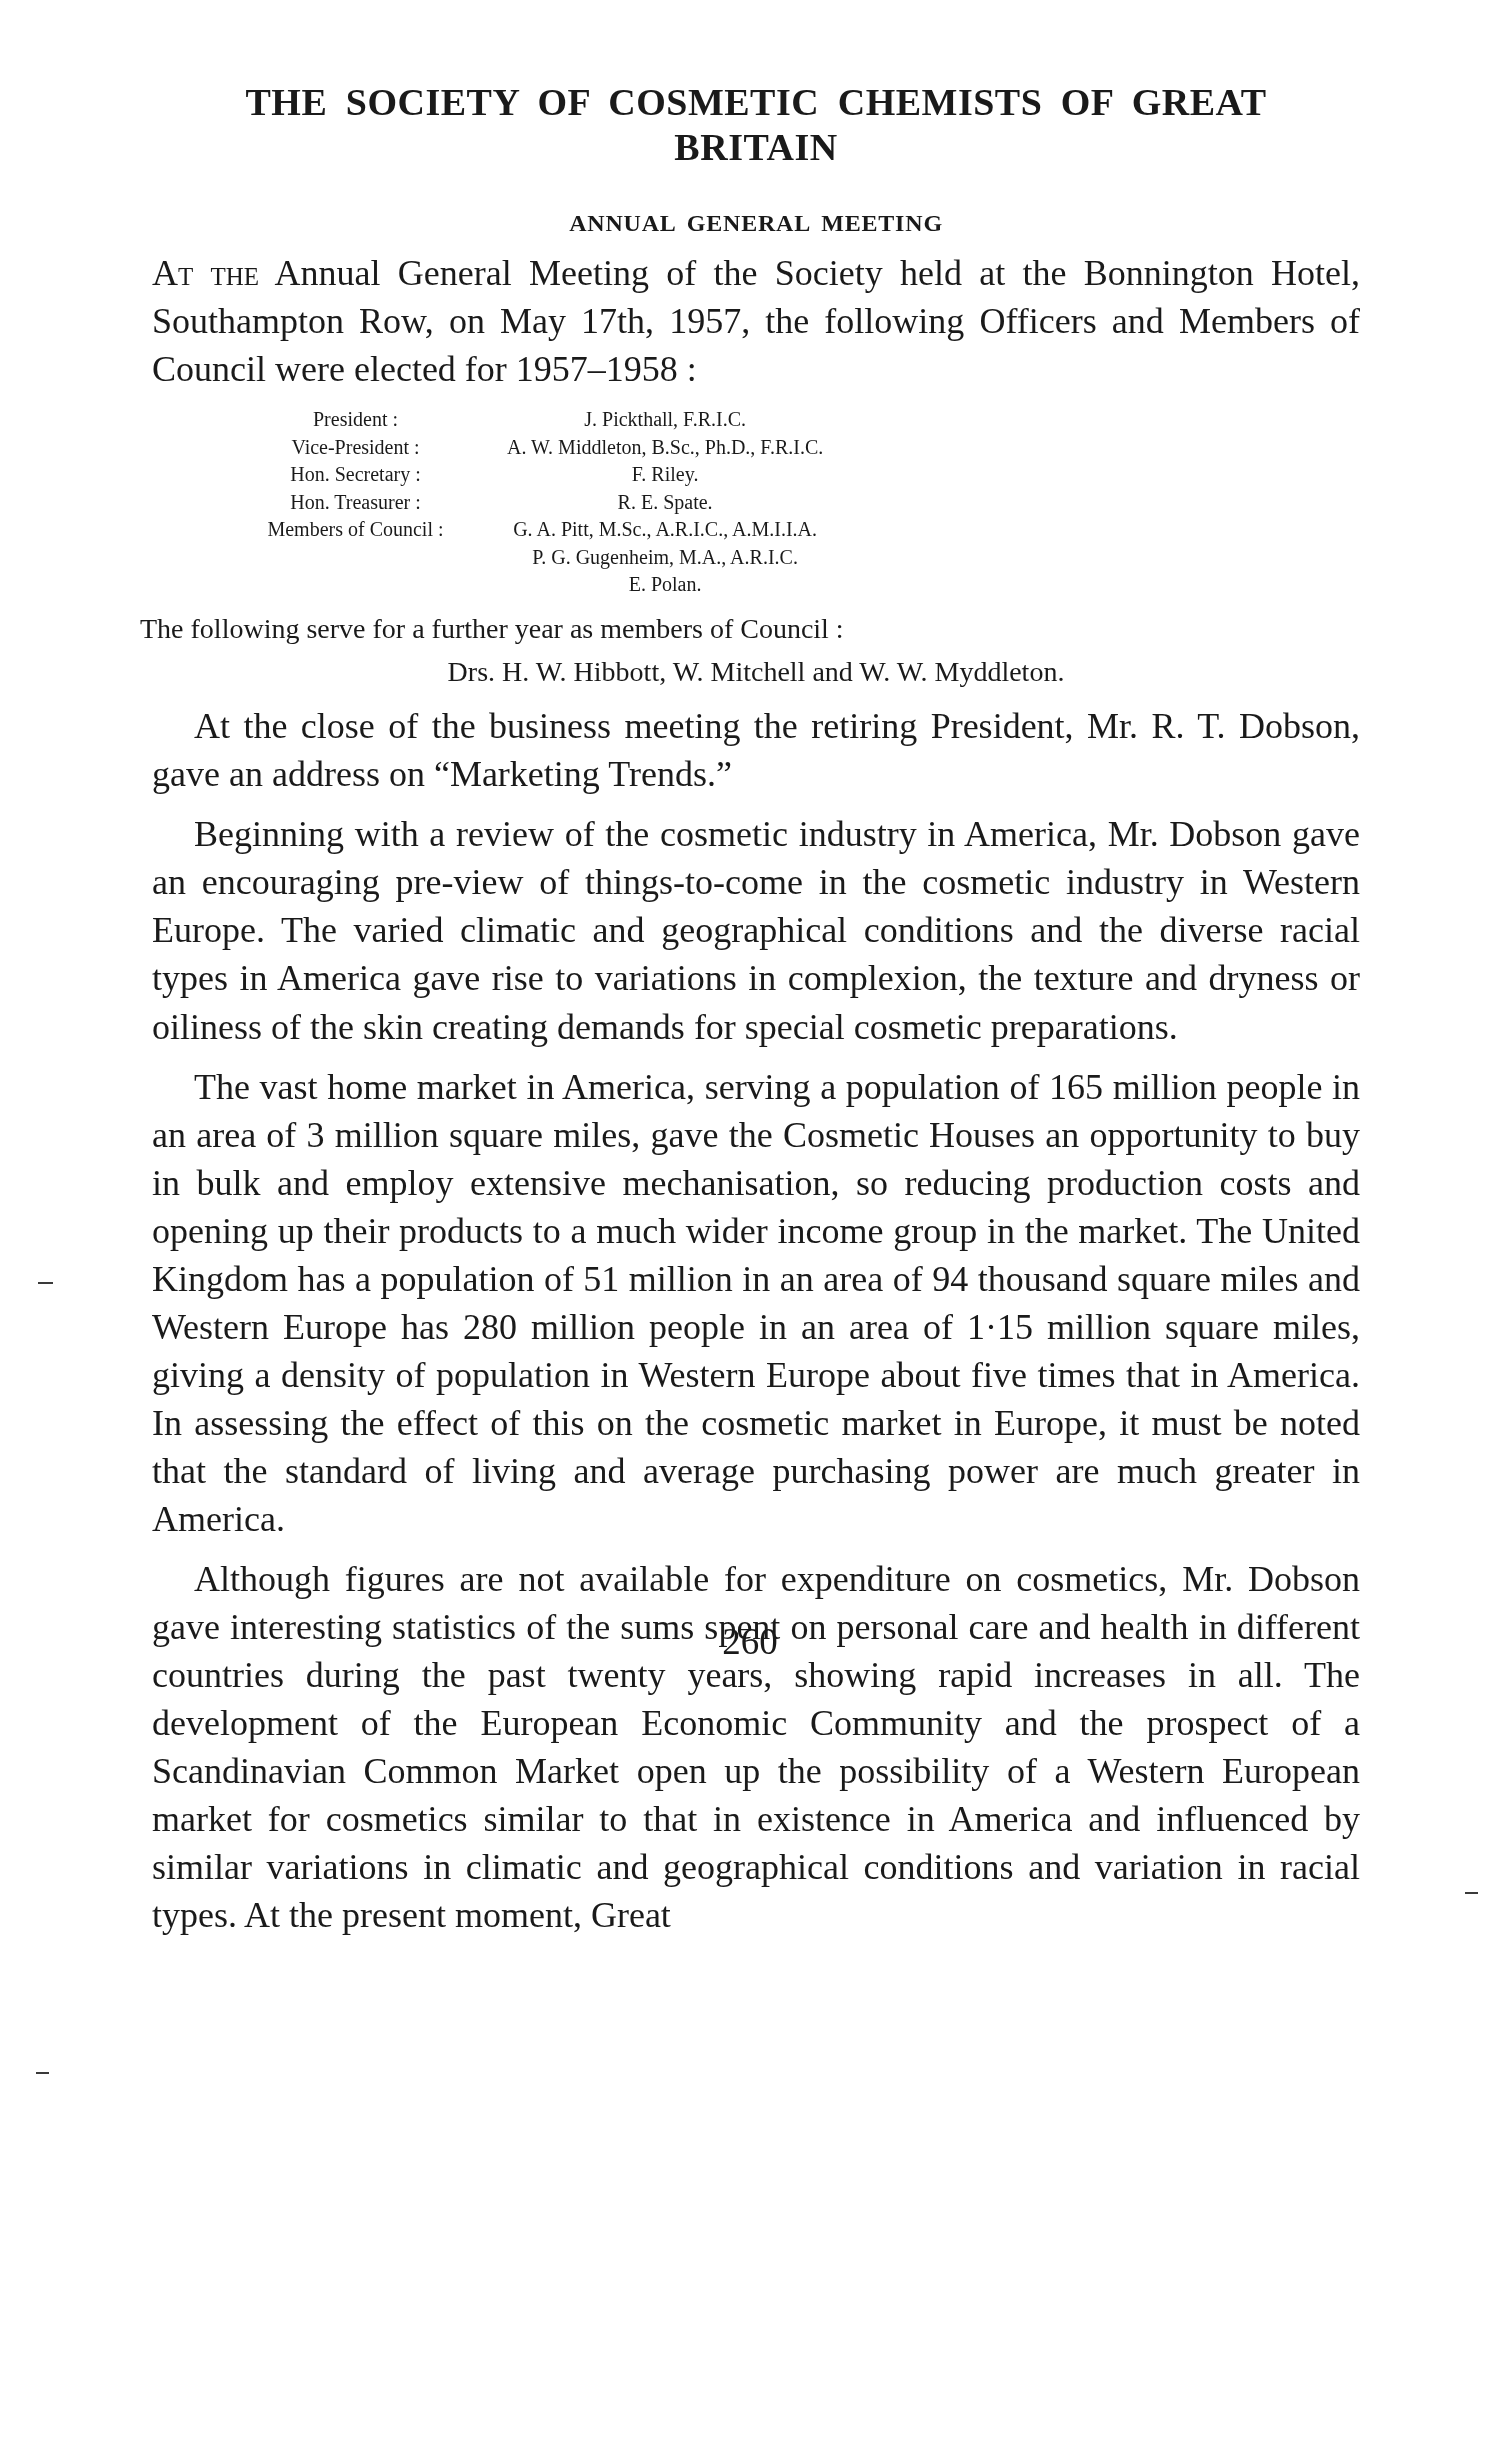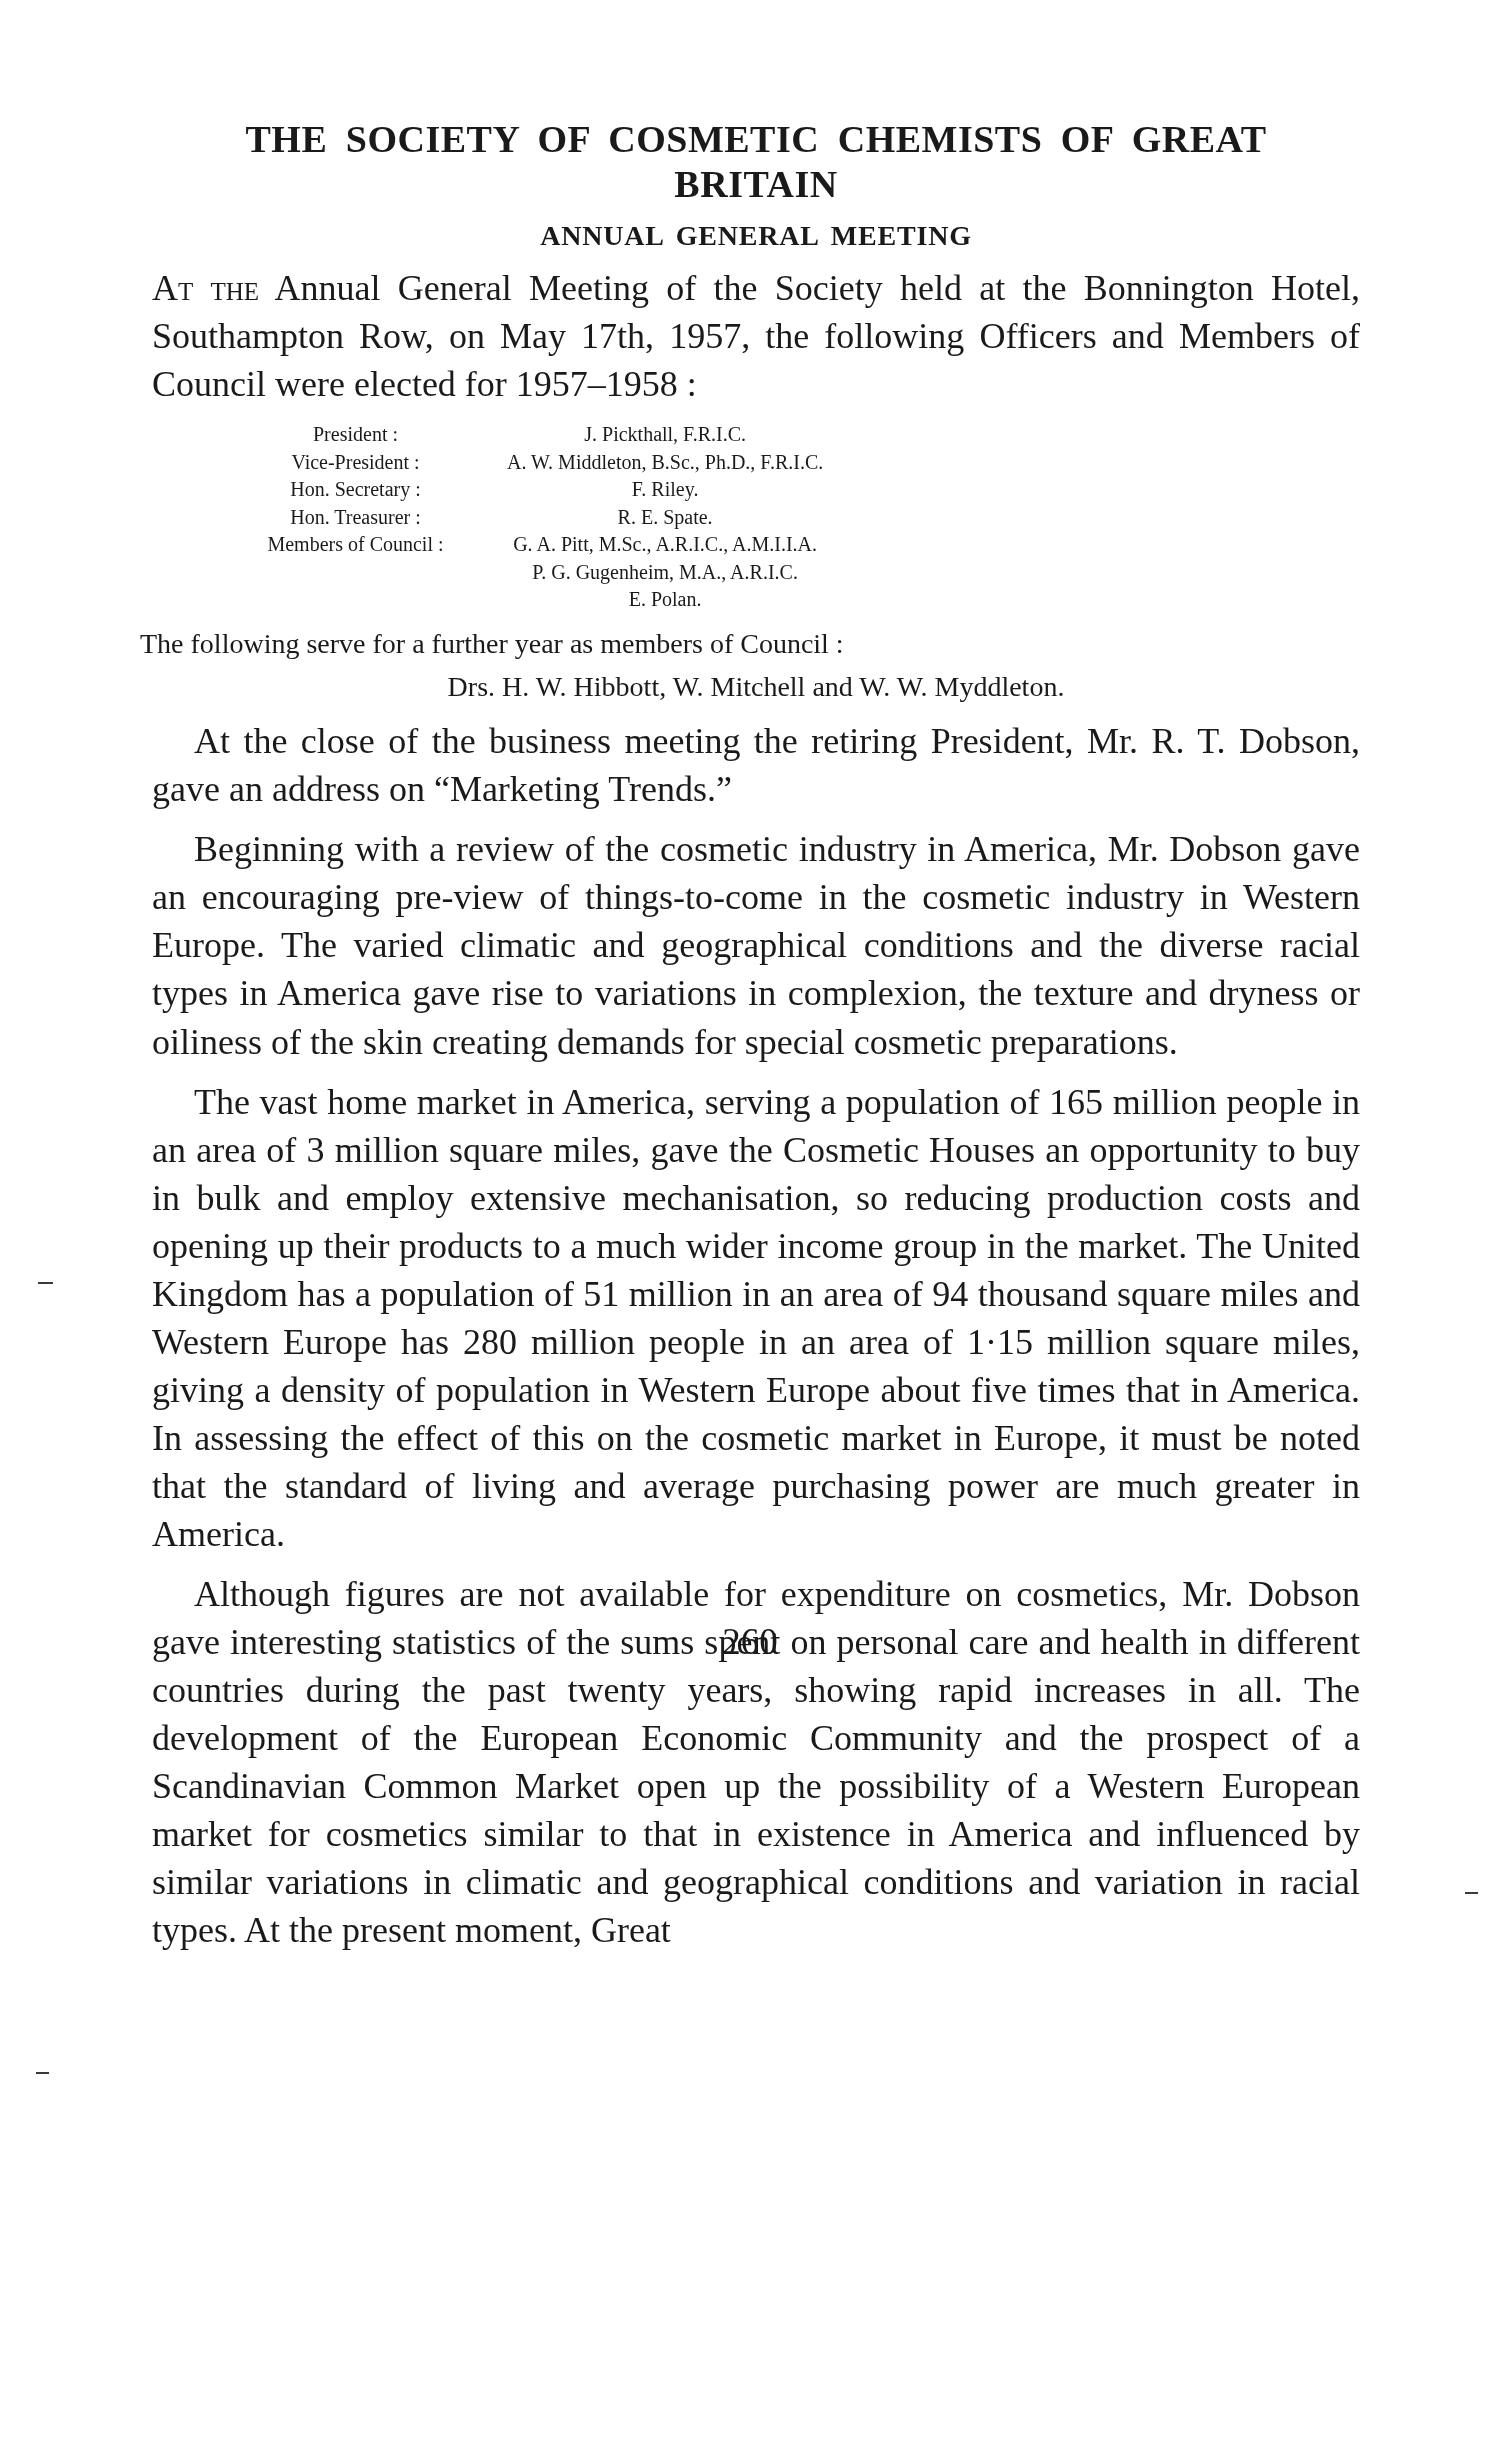--- a/index.html
+++ b/index.html
@@ -12,40 +12,40 @@
     height: 2438px;
     font-family: "Liberation Serif", serif;
     color: #1a1a1a;
     -webkit-font-smoothing: antialiased;
   }
   .page {
     position: relative;
     width: 1512px;
     height: 1778px;
     box-sizing: border-box;
-    padding: 117px 140px 0 140px;
+    padding: 80px 140px 0 140px;
   }
   .title-block {
     text-align: center;
     margin-bottom: 0;
   }
   .doc-title {
     font-size: 38px;
     font-weight: bold;
     letter-spacing: 0.5px;
     line-height: 1.18;
     margin: 0 auto;
     max-width: 1060px;
     word-spacing: 8.5px;
   }
   .doc-subtitle {
-    font-size: 28px;
+    font-size: 24px;
     font-weight: bold;
     letter-spacing: 0.8px;
-    margin-top: 13px;
+    margin-top: 40px;
     word-spacing: 4.7px;
   }
   p.body-text {
     font-size: 36px;
     line-height: 1.335;
     text-align: justify;
     text-justify: inter-word;
     margin: 12px;
   }
   .lead {

